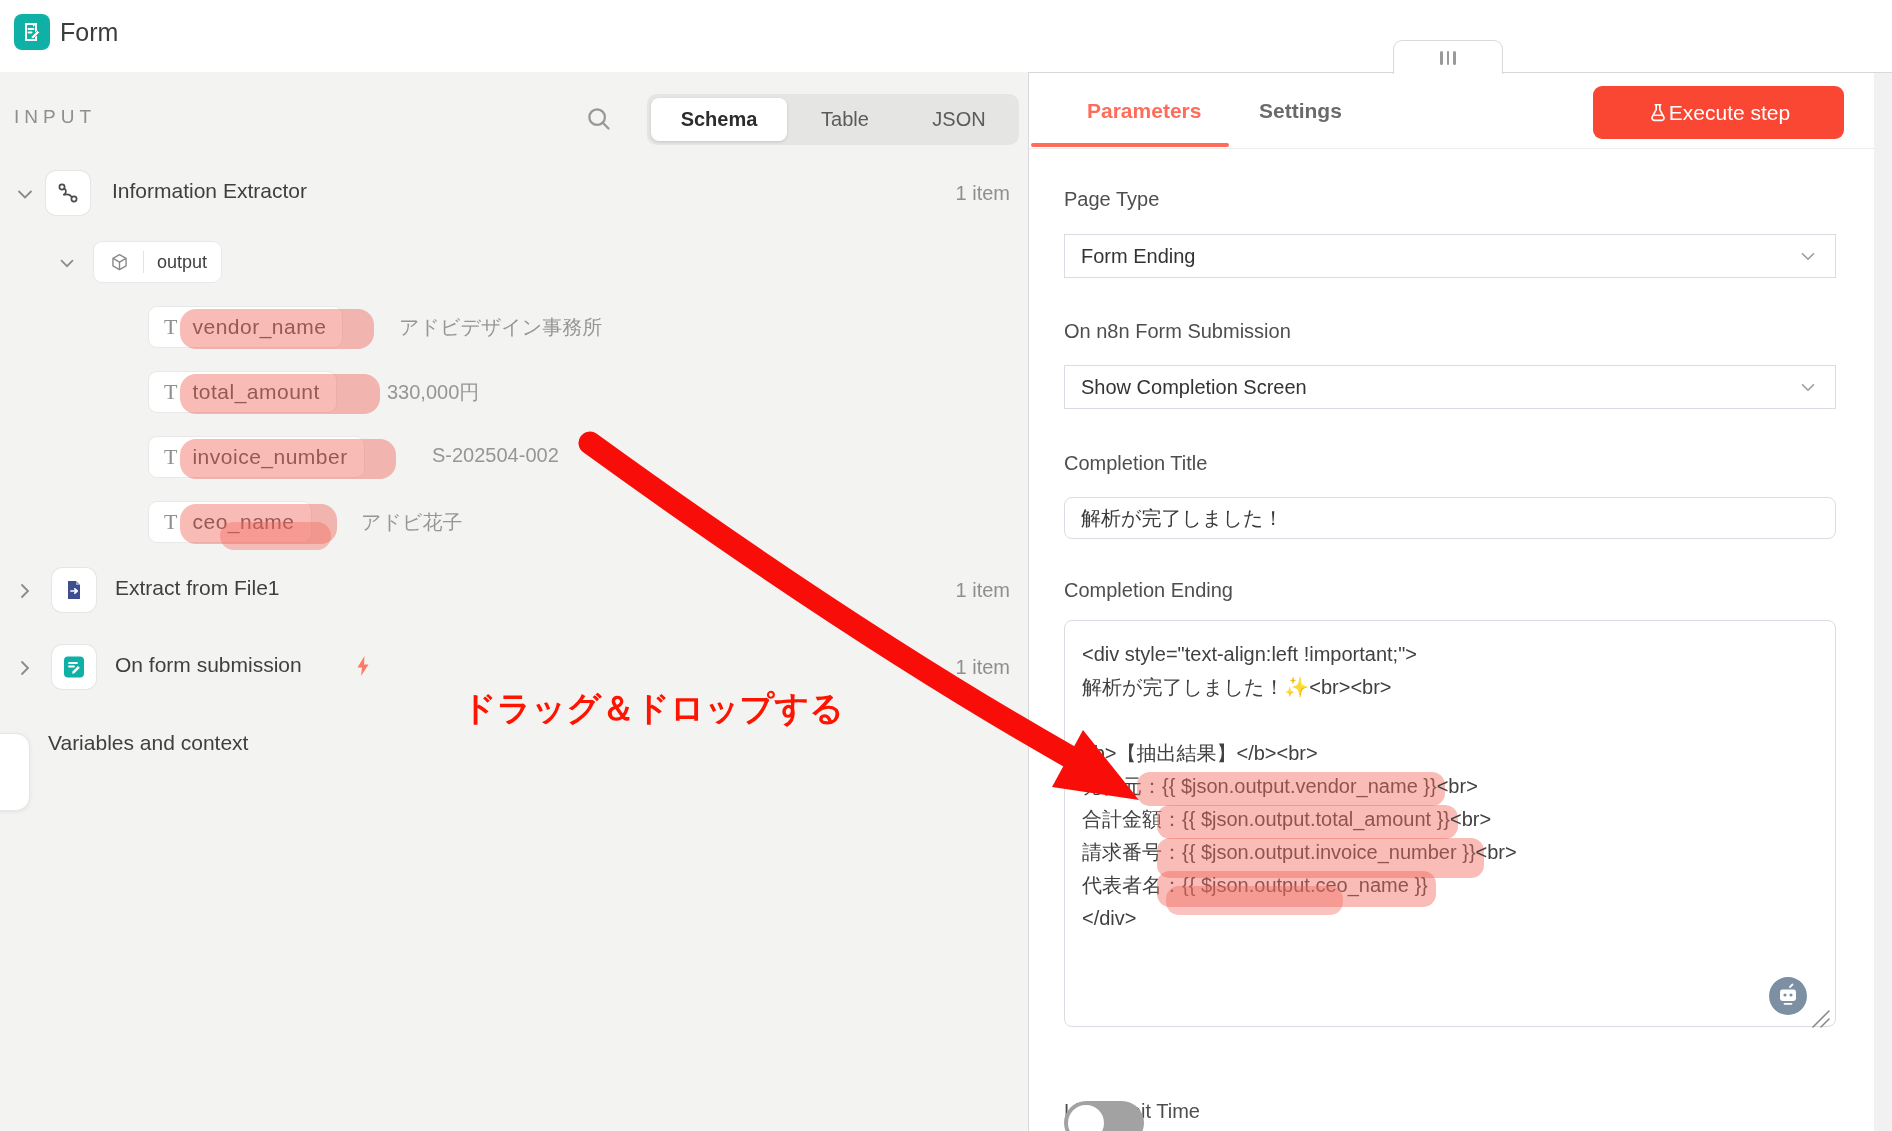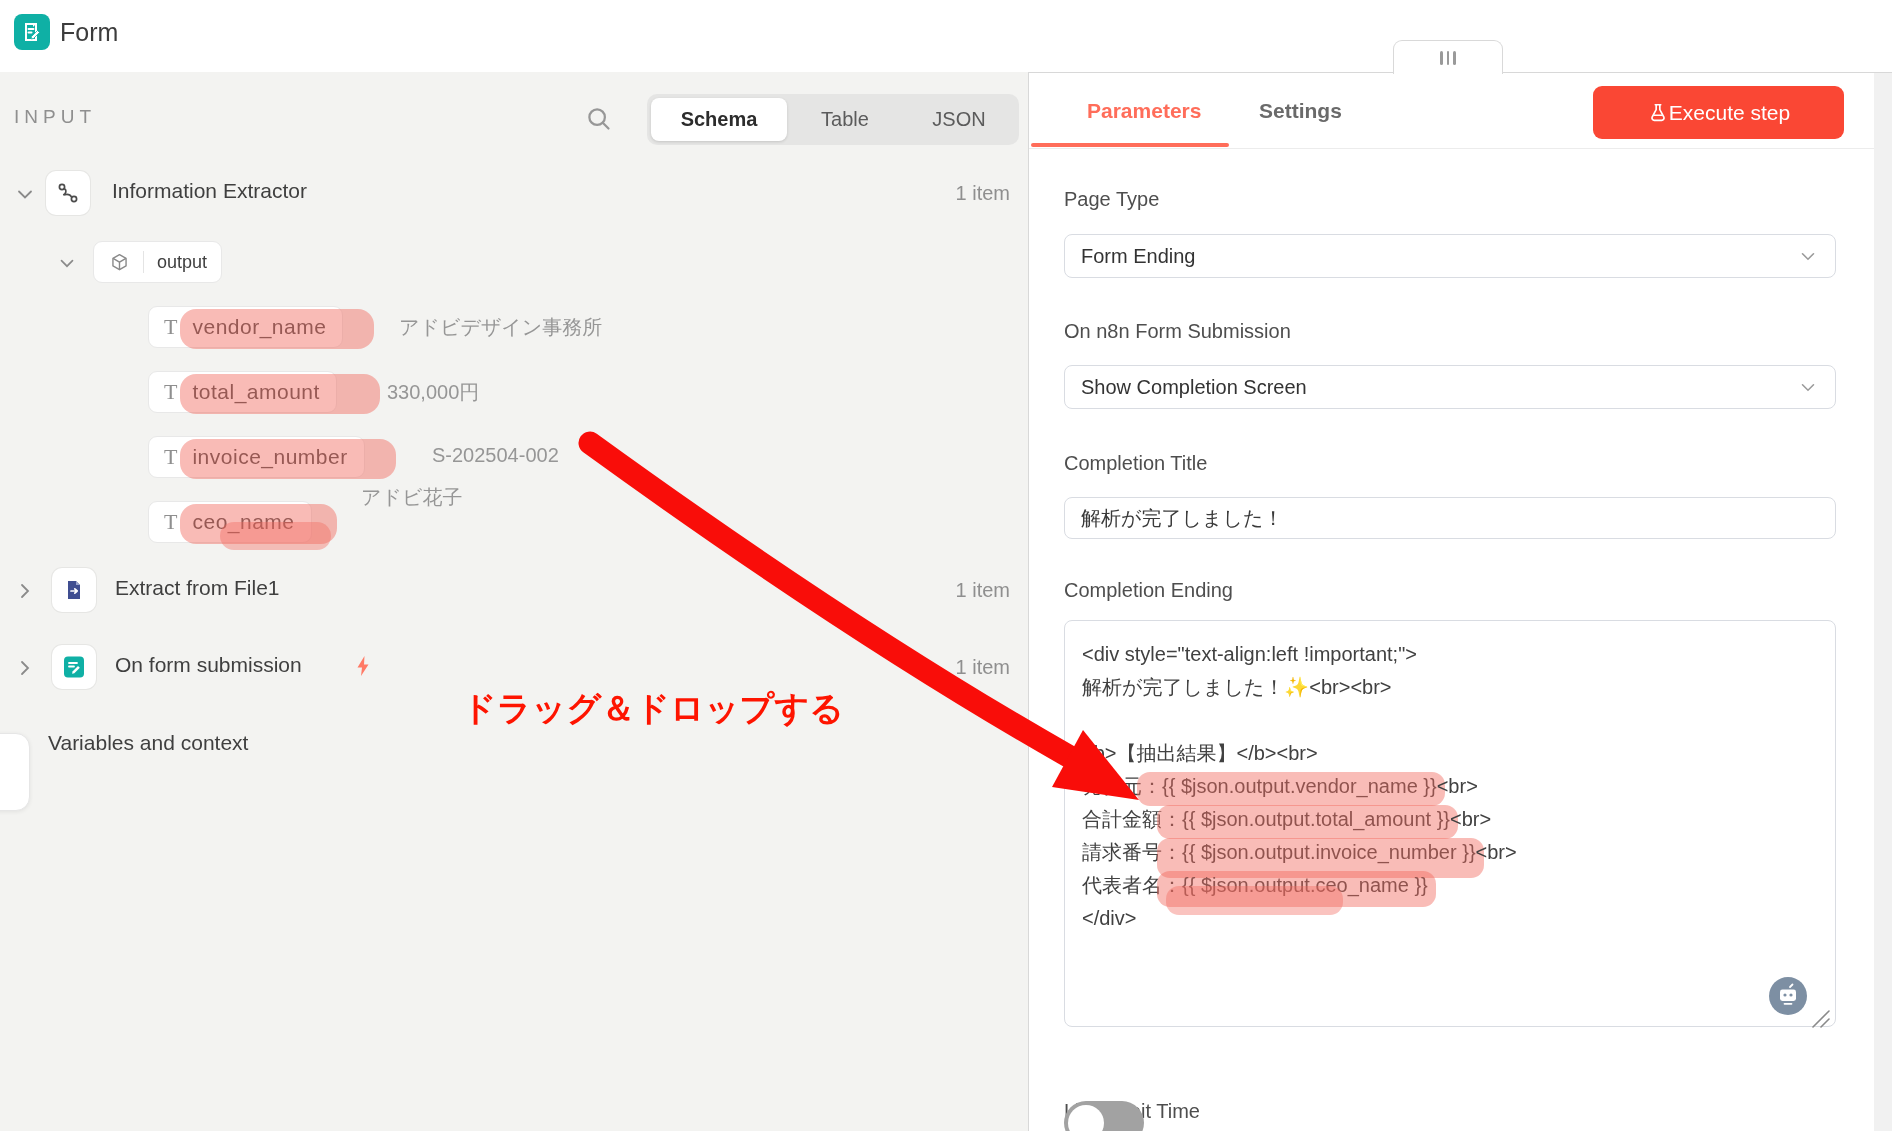--- a/index.html
+++ b/index.html
@@ -56,21 +56,21 @@
   .ptab { position:absolute; top:26px; font-size:21px; cursor:pointer; }
   .ptab.active { color:#ff6d5a; font-weight:600;margin-left:24px; }
   .ptab.idle { color:#6a6a6a; font-weight:600; }
   .tab-underline { position:absolute; left:2px; top:70px; width:198px; height:4px;
     background:#ff6d5a; border-radius:2px; }
   .exec-btn { position:absolute; left:564px; top:13px; width:251px; height:53px; background:#fa4734;
     border-radius:9px; display:flex; align-items:center; justify-content:center; 
     color:#fff; font-size:21px; font-weight:500; cursor:pointer; }
   .flabel { position:absolute; font-size:20px; color:#4e4e4e; font-weight:500; white-space:nowrap; }
   .select { position:absolute; left:35px; width:772px; height:44px; border:1px solid #d9dce2;
-    border-radius:8px; background:#fff; display:flex; align-items:center; padding:0 16px;
+    border-radius:0; background:#fff; display:flex; align-items:center; padding:0 16px;
     font-size:20px; color:#333; cursor:pointer; }
   .select .sel-chev { margin-left:auto; }
   .tinput { position:absolute; left:35px; width:772px; height:42px; border:1px solid #d9dce2;
     border-radius:8px; background:#fff; display:flex; align-items:center; padding:0 16px;
     font-size:20px; color:#3a3a3a; }
   .tarea { position:absolute; left:35px; top:547px; width:772px; height:407px; border:1px solid #d9dce2;
     border-radius:8px; background:#fff; padding:17px 14px 0 17px; overflow:hidden; }
   .ta-line { font-size:20px; line-height:33px; min-height:33px; color:#414141; white-space:nowrap; }
   .ta-seg { position:relative; }
   .ta-seg.hl::after { content:''; position:absolute; inset:-3px -8px -9px -5px;
@@ -168,21 +168,21 @@
       <span class="t-glyph">T</span>
       <span class="pill-name">invoice_number</span>
     </div>
     <div class="fval" style="left:432px;top:372px;">S-202504-002</div>
   </div>
   <div class="row-ceo">
     <div class="pill" style="left:148px;top:429px;">
       <span class="t-glyph">T</span>
       <span class="pill-name">ceo_name</span>
     </div>
-    <div class="fval" style="left:361px;top:412px;">アドビ花子</div>
+    <div class="fval" style="left:361px;top:437px;">アドビ花子</div>
   </div>
 
   <svg class="chev" style="left:13px;top:507px;" width="24" height="24" viewBox="0 0 24 24">
     <path d="M9 6l6 6-6 6" fill="none" stroke="#8a8a8a" stroke-width="1.8" stroke-linecap="round"></path>
   </svg>
   <div class="icon-box" style="left:52px;top:496px;">
     <svg class="ic" width="24" height="24" viewBox="0 0 24 24">
       <path d="M6 3h8l4 4v14H6z" fill="#3f4e91"></path>
       <path d="M14 3l4 4h-4z" fill="#9aa5cd"></path>
       <path d="M9 13h6M12.8 10.8l2.4 2.2-2.4 2.2" fill="none" stroke="#fff" stroke-width="1.7" stroke-linecap="round" stroke-linejoin="round"></path>

